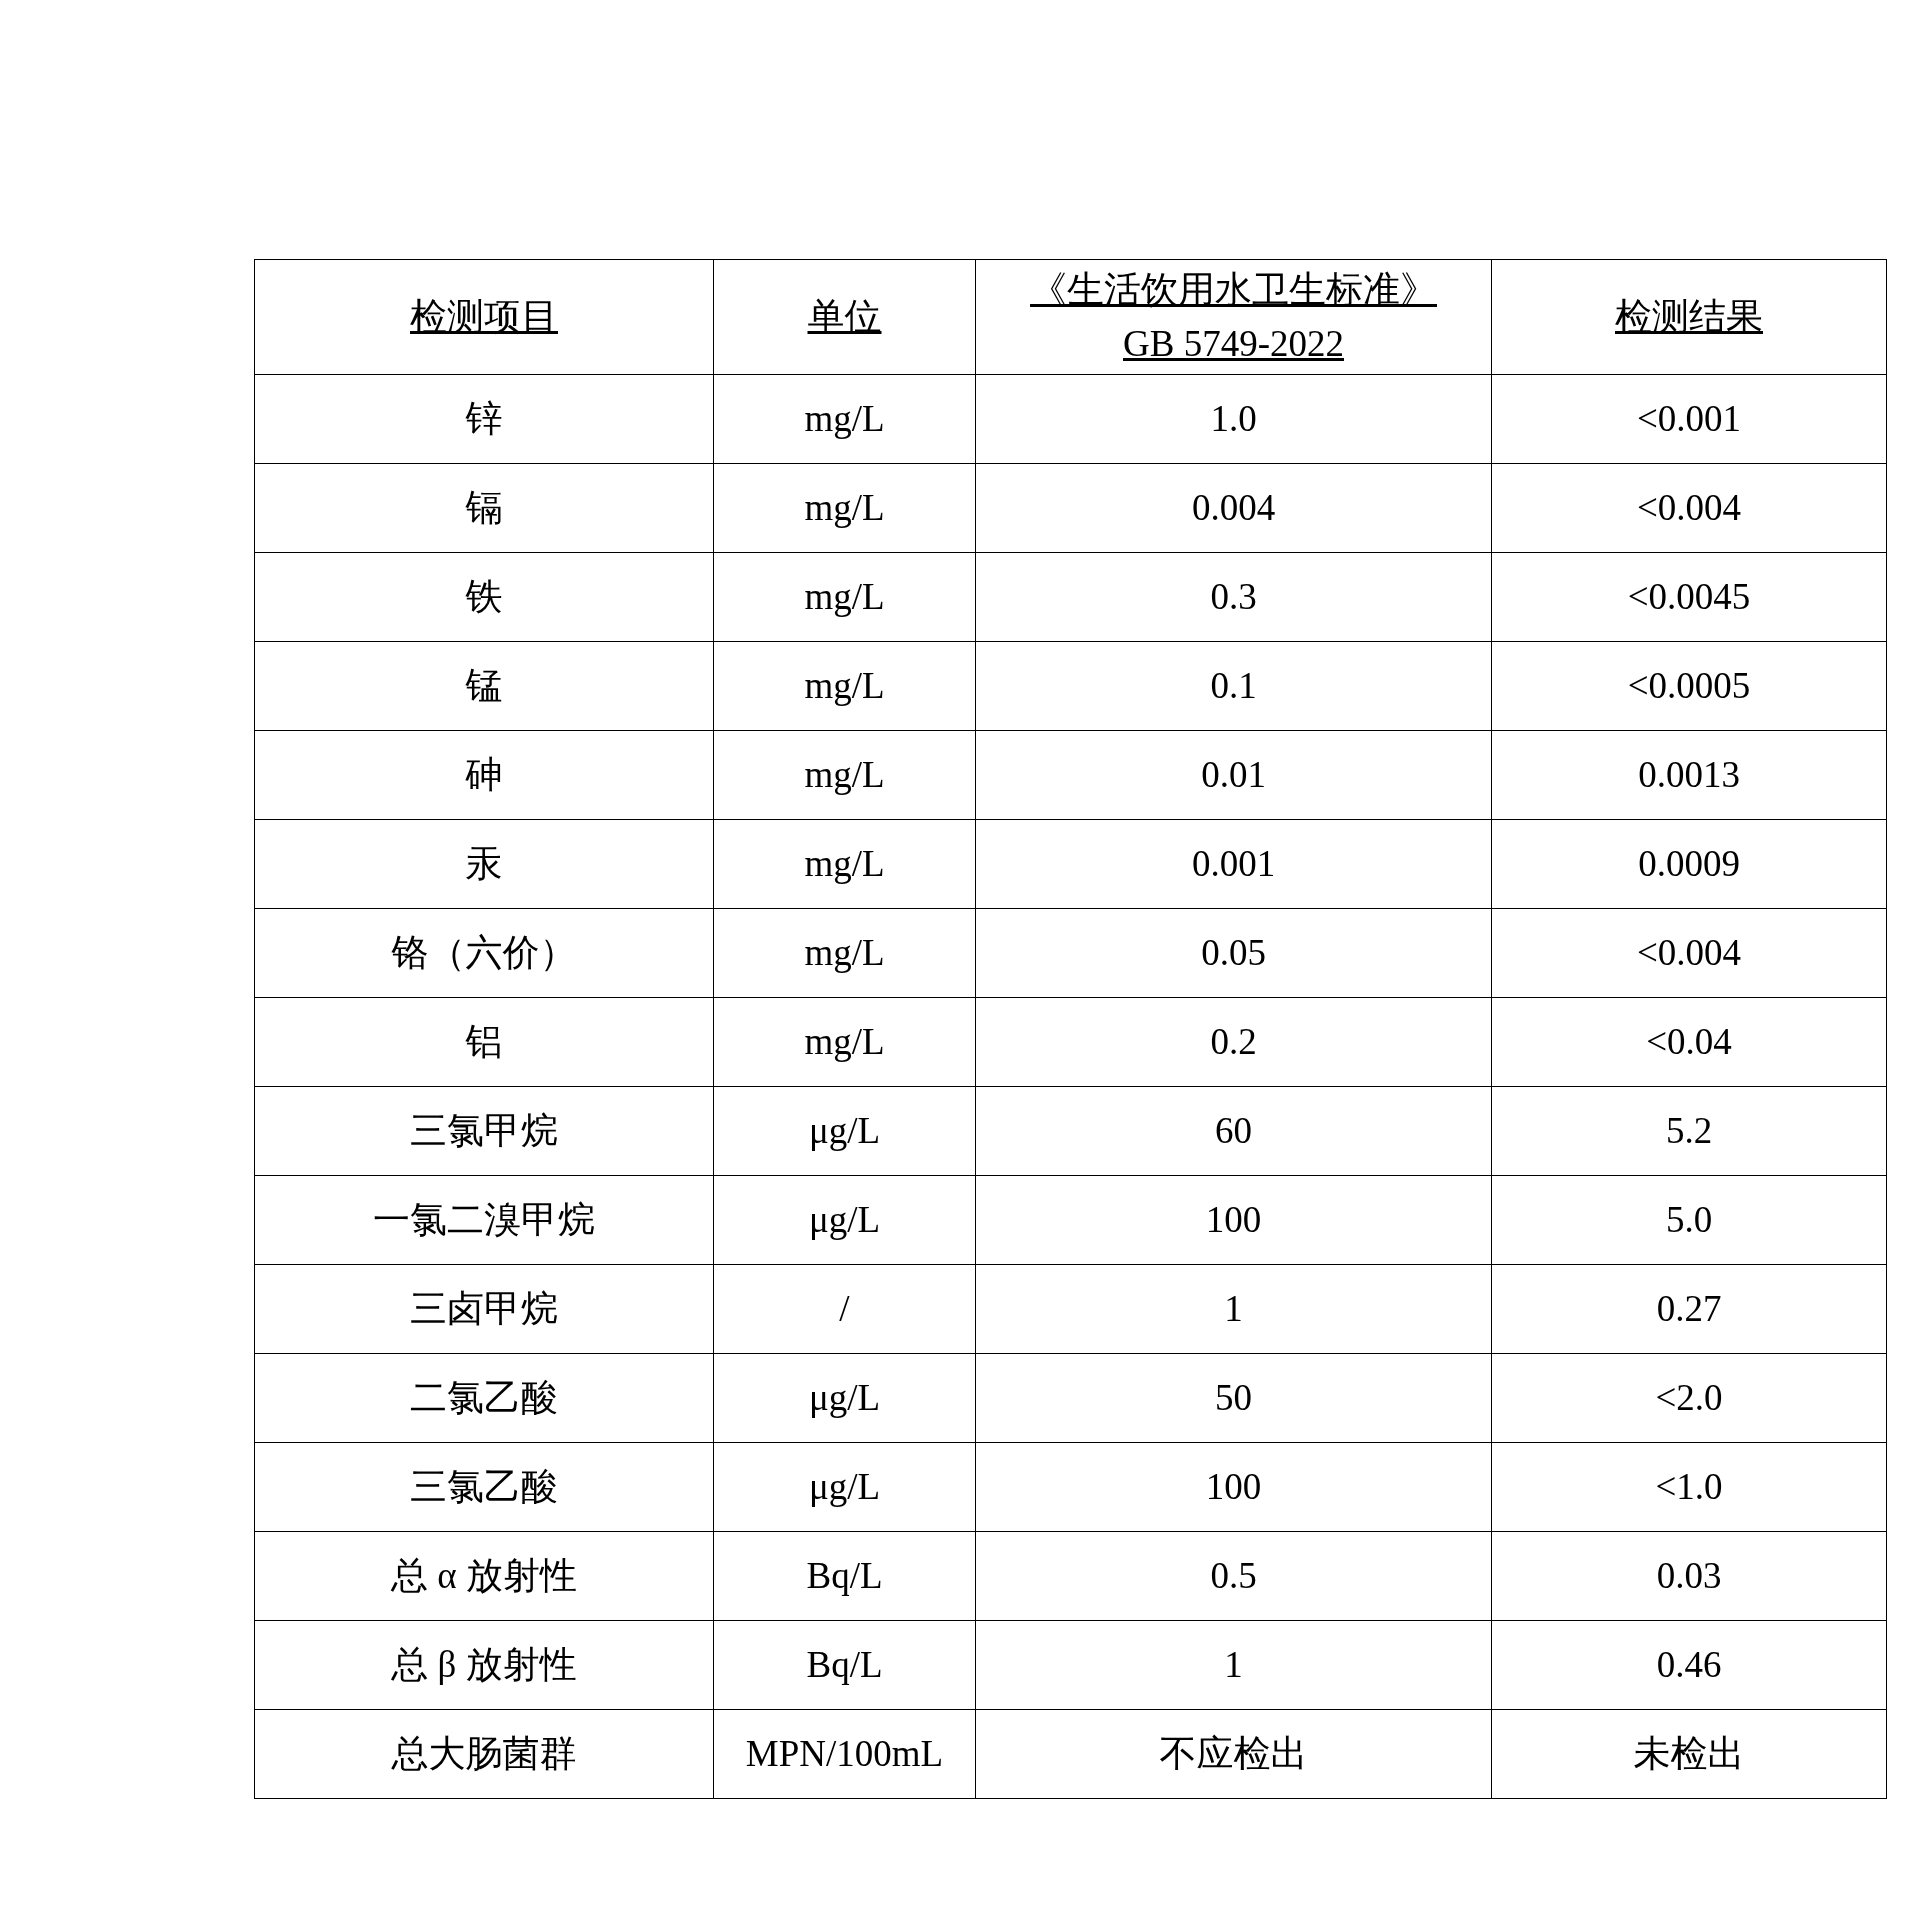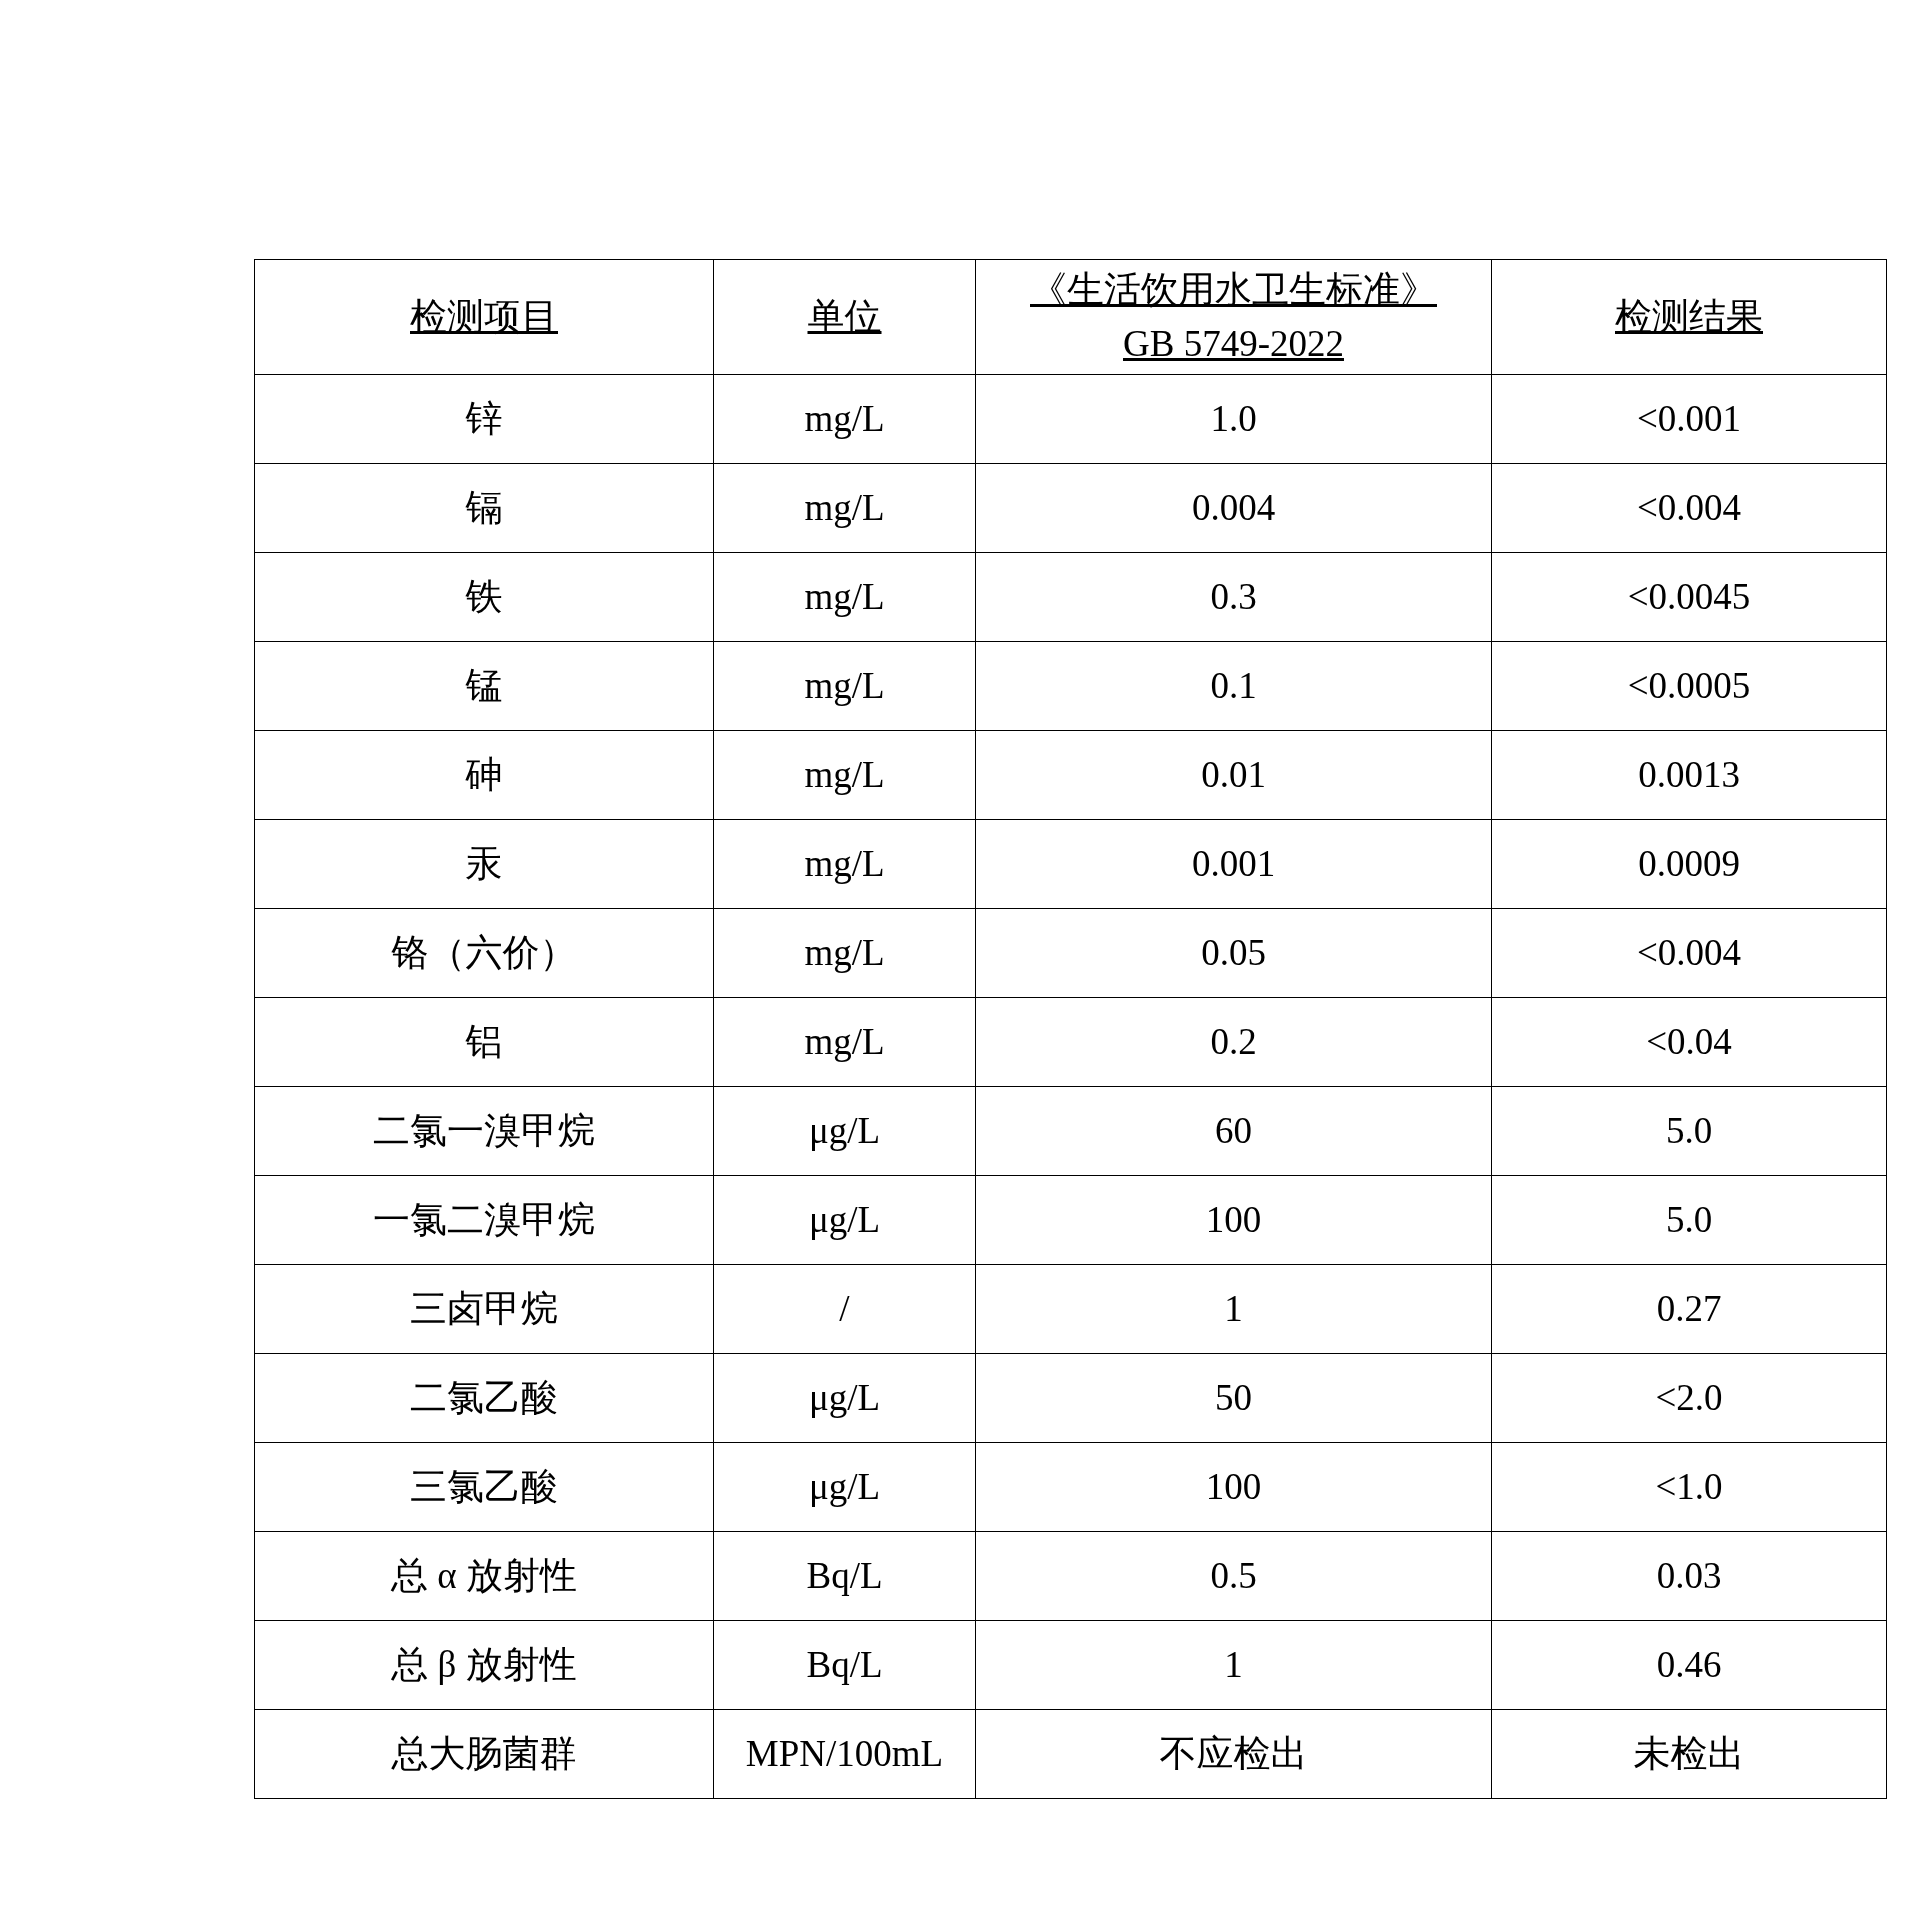--- a/index.html
+++ b/index.html
@@ -108,24 +108,24 @@
       <td>0.05</td>
       <td>&lt;0.004</td>
     </tr>
         <tr>
       <td>铝</td>
       <td>mg/L</td>
       <td>0.2</td>
       <td>&lt;0.04</td>
     </tr>
         <tr>
-      <td>二氯一溴甲烷</td>
+      <td>三氯甲烷</td>
       <td>μg/L</td>
       <td>60</td>
-      <td>5.0</td>
+      <td>5.2</td>
     </tr>
         <tr>
       <td>一氯二溴甲烷</td>
       <td>μg/L</td>
       <td>100</td>
       <td>5.0</td>
     </tr>
         <tr>
       <td>三卤甲烷</td>
       <td>/</td>

